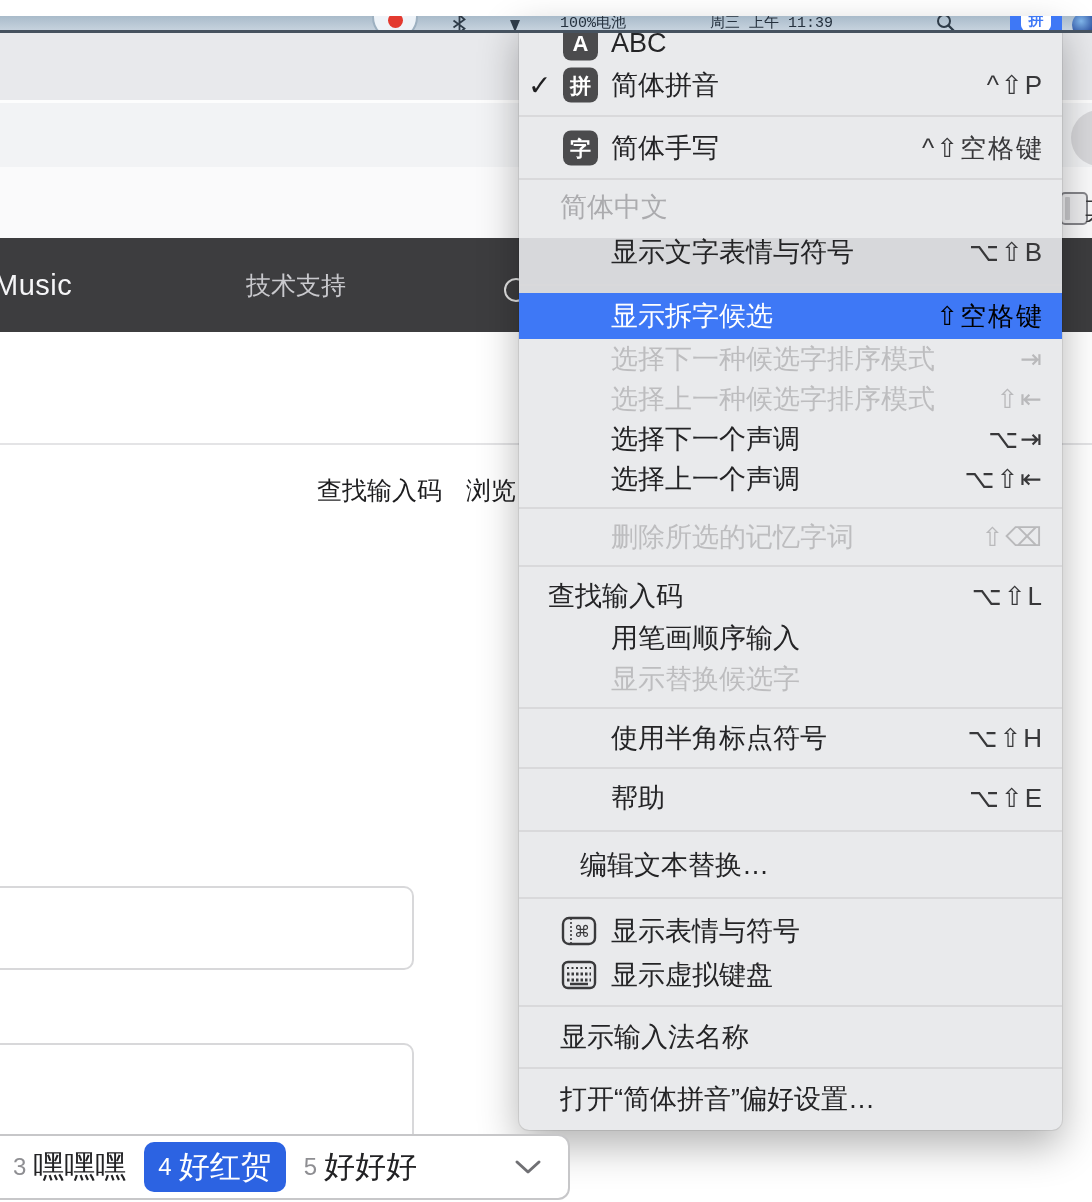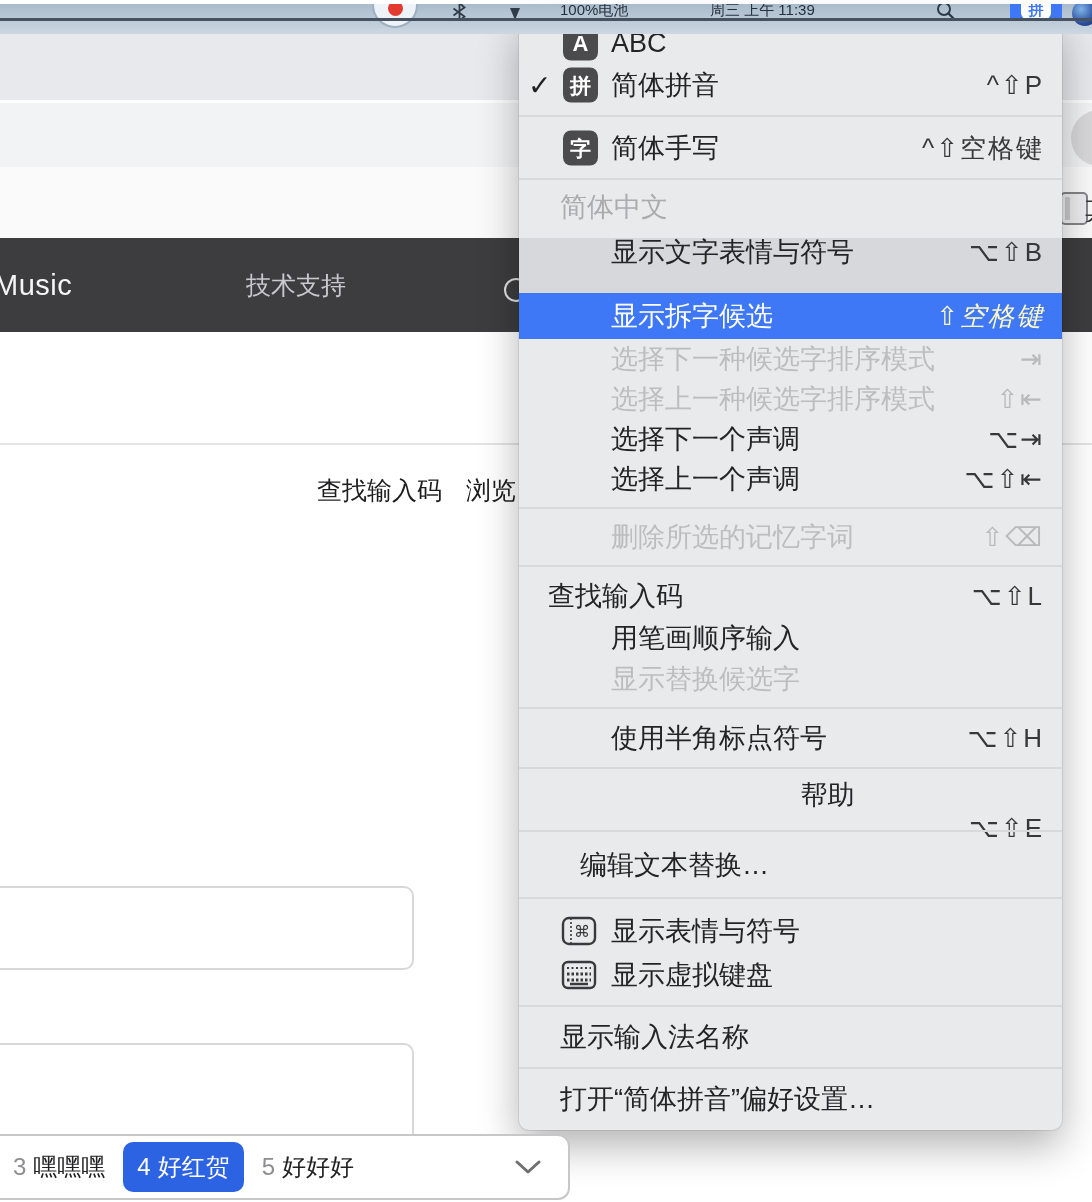--- a/index.html
+++ b/index.html
@@ -5,22 +5,22 @@
   html,body{margin:0;padding:0;}
   body{
     width:1092px;height:1202px;position:relative;overflow:hidden;
     background:#ffffff;
     font-family:"Liberation Sans","DejaVu Sans",sans-serif;
     -webkit-font-smoothing:antialiased;
   }
   .abs{position:absolute;}
 
   
-  #menubar{left:0;top:4px;width:1092px;height:30px;overflow:hidden;
-    background:linear-gradient(#a9bbca,#ccd7e2);z-index:70;}
+  #menubar{left:0;top:16px;width:1092px;height:17px;overflow:hidden;
+    background:linear-gradient(#a9bbca,#ccd7e2);z-index:70;font-family:Liberation Mono, monospace;}
   #menubar .mbline{position:absolute;left:0;top:14px;width:100%;height:3px;background:#46525f;}
   .mb-txt{position:absolute;color:#25313e;font-size:15px;white-space:nowrap;}
   #mb-appicon{left:372px;top:-22px;width:42px;height:42px;border-radius:50%;
     background:#eef3f8;border:2px solid #9db0c0;}
   #mb-appbadge{left:388px;top:-3px;width:15px;height:15px;border-radius:50%;background:#e33a30;}
   #mb-input{left:1010px;top:0;width:52px;height:17px;background:#3e78f6;overflow:hidden;}
   #mb-input .ibadge{position:absolute;left:11px;top:-10px;width:30px;height:25px;background:#fff;
     border-radius:6px;color:#3e78f6;font-size:15px;font-weight:bold;text-align:center;line-height:32px;}
   #mb-siri{left:1072px;top:-4px;width:26px;height:26px;border-radius:50%;
     background:radial-gradient(circle at 35% 35%,#7fb4e8,#2b4f9e 60%,#142a5e);}
@@ -71,31 +71,31 @@
   .mrow.disabled{color:#bdbdbf;}
   .mrow.highlighted{background:#3e78f6;color:#ffffff;}
   .mrow.header{color:#ababae;}
   .mrow .check{position:absolute;left:9px;font-size:28px;color:#1f1f21;font-weight:500;}
   .mrow .badge{position:absolute;left:44px;top:50%;transform:translateY(-50%);
     width:35px;height:35px;border-radius:8px;background:#4b4b4d;color:#fff;
     display:flex;align-items:center;justify-content:center;font-size:22px;font-weight:bold;}
   .mrow .rowicon{position:absolute;left:42px;top:50%;transform:translateY(-50%);display:flex;}
   .mrow .sc{margin-left:auto;font-size:26px;color:#38383a;letter-spacing:2px;}
   .mrow.disabled .sc{color:#b9b9bb;}
-  .mrow.highlighted .sc{color:#fef9c3;font-style:italic;}
+  .mrow.highlighted .sc{color:#000000;}
   .msep{flex:0 0 auto;display:flex;align-items:center;z-index:1;}
   .msep i{display:block;width:100%;height:2px;background:#d9d9db;}
 
   
   #candbar{left:-20px;top:1134px;width:590px;height:66px;background:#fff;
     border:2px solid #c7c7c9;border-left:none;border-radius:0 12px 12px 0;
     z-index:60;display:flex;align-items:center;padding-left:33px;box-sizing:border-box;}
   .cand{display:flex;align-items:center;margin-right:18px;white-space:nowrap;}
   .cand .n{font-size:24px;color:#8e8e92;margin-right:7px;}
-  .cand .t{font-size:24px;color:#222224;}
+  .cand .t{font-size:31px;color:#222224;}
   .cand.selected{background:#2c63e2;border-radius:10px;height:50px;padding:0 14px;}
   .cand.selected .n{color:#ffffff;}
   .cand.selected .t{color:#ffffff;}
   #cand-chevron{position:absolute;right:26px;top:50%;transform:translateY(-50%);display:flex;}
 </style>
 </head>
 <body>
 
 <div id="menubar" class="abs">
   <div id="mb-appicon" class="abs"></div>
@@ -225,21 +225,21 @@
     <div class="msep" style="height: 18px;">
       <i></i>
     </div>
     <div class="mrow" style="height: 42px;">
       <span>使用半角标点符号</span>
       <span class="sc">⌥⇧H</span>
     </div>
     <div class="msep" style="height: 18px;">
       <i></i>
     </div>
-    <div class="mrow" style="height: 42px; flex-direction: column;">
+    <div class="mrow" style="height: 42px;">
       <span>帮助</span>
       <span class="sc">⌥⇧E</span>
     </div>
     <div class="msep" style="height: 24px;">
       <i></i>
     </div>
     <div class="mrow no-indent" style="height: 44px; margin-left: 20px;">
       <span>编辑文本替换…</span>
     </div>
     <div class="msep" style="height: 22px;">

